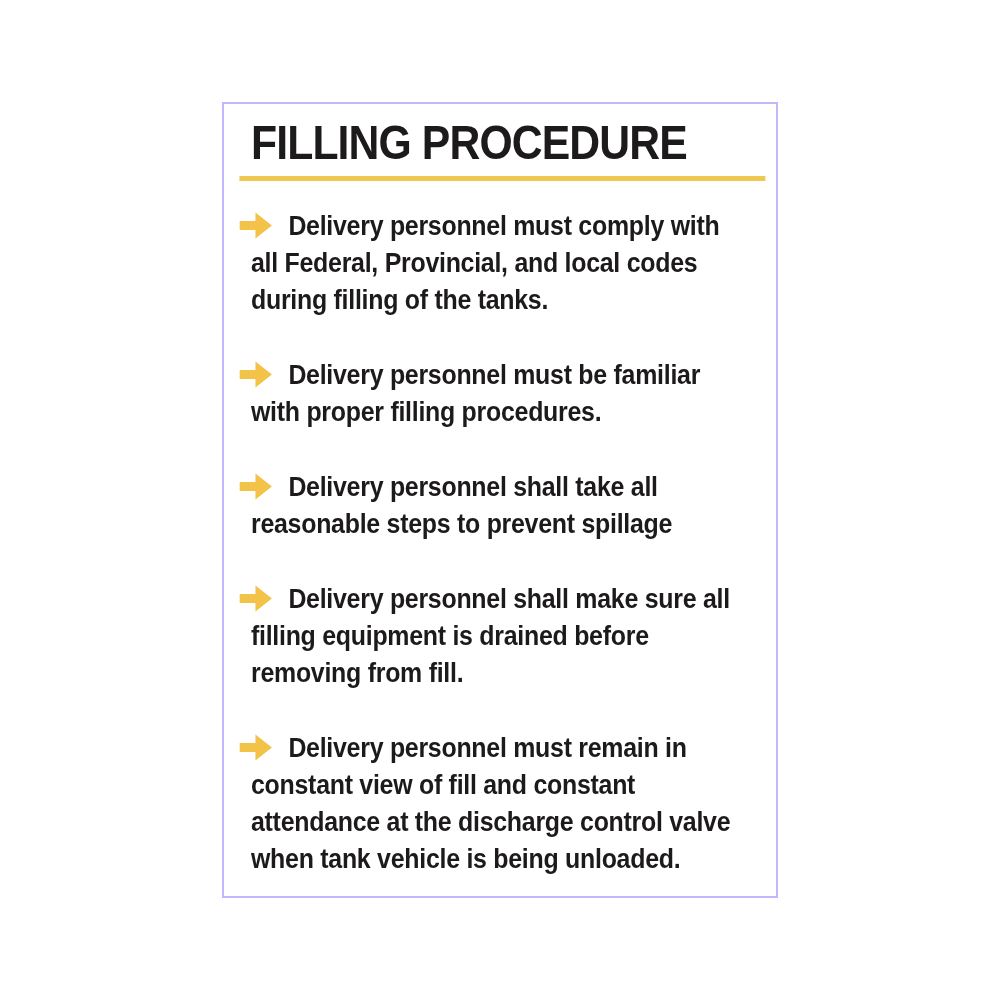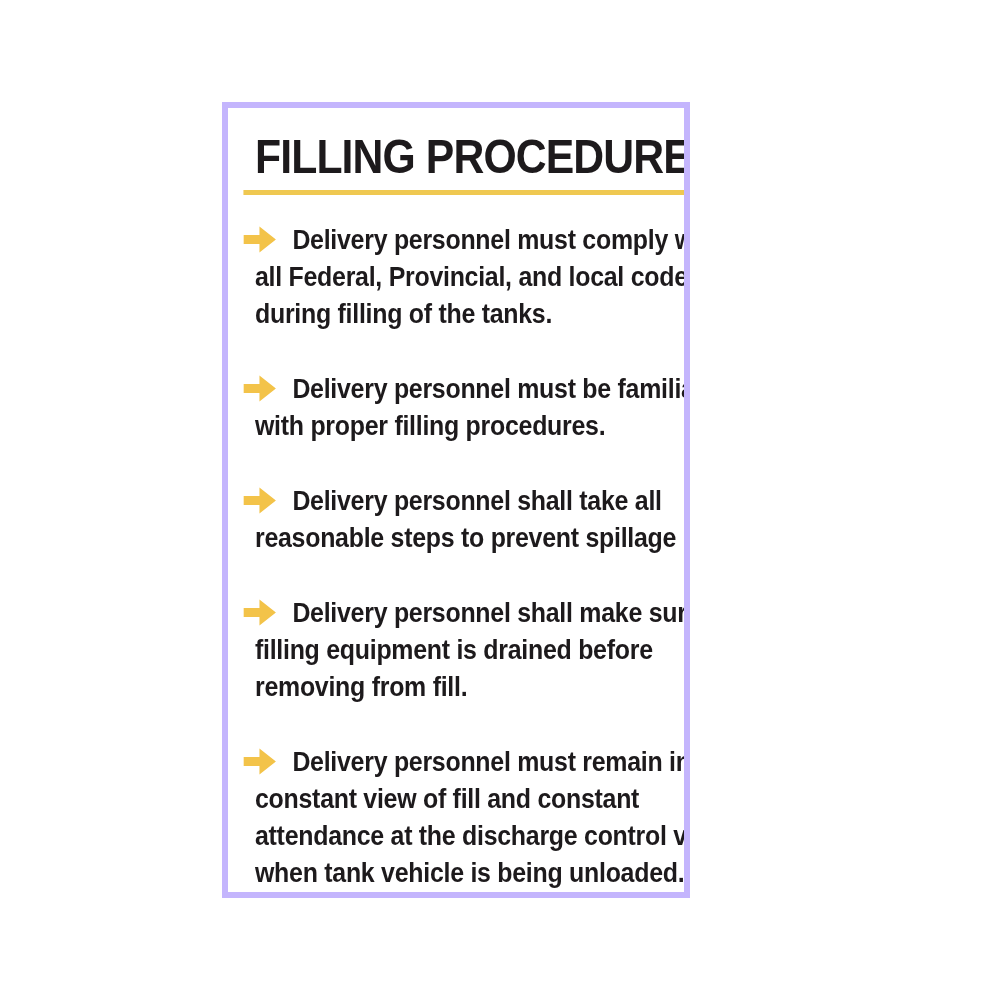--- a/index.html
+++ b/index.html
@@ -14,26 +14,26 @@
     position: relative;
     width: 1000px;
     height: 1000px;
     background: #ffffff;
     overflow: hidden;
   }
   .sign {
     position: absolute;
     left: 222px;
     top: 102px;
-    width: 468px;
+    width: 556px;
     height: 796px;
     box-sizing: border-box;
     background: #ffffff;
-    border: 6px solid #c4b5fd;
-    padding: 24px 0 0 27px;
+    border: 2px solid #c4b5fd;
+    padding: 14px 0 0 27px;
     overflow: hidden;
   }
   
   .content {
     width: 578px;
     transform: scaleX(0.89);
     transform-origin: top left;
   }
   .sign-title {
     margin: 0;

